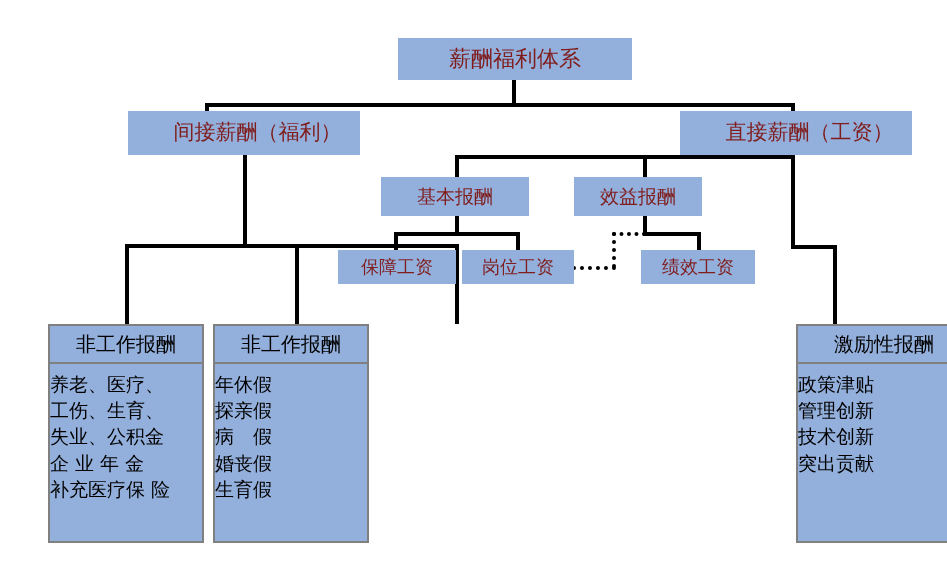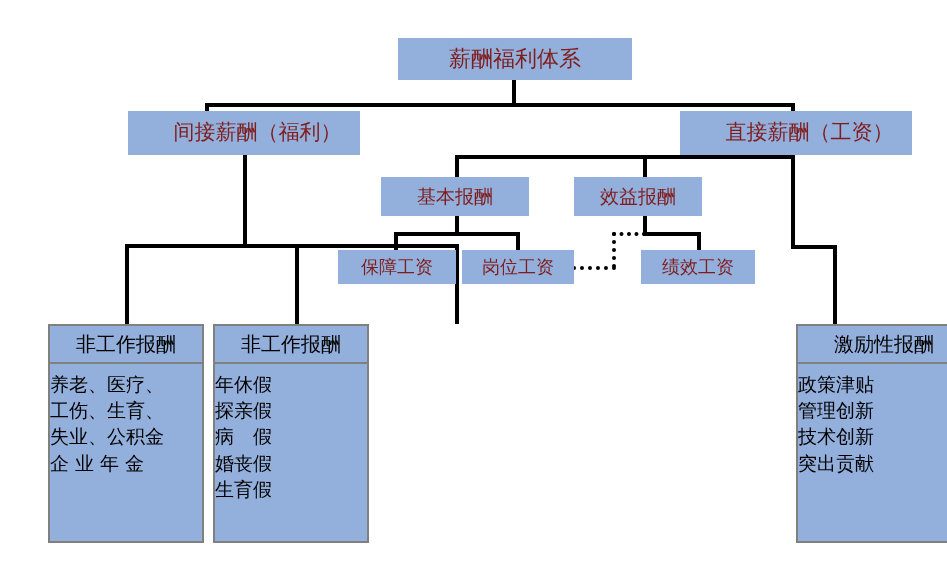--- a/index.html
+++ b/index.html
@@ -145,20 +145,21 @@
 
   <div class="node lv4" style="left:641px; top:250px; width:114px; height:34px;">绩效工资</div>
 
   <div class="panel" style="left:48px; top:324px; width:156px; height:219px;">
     <div class="panel-head">非工作报酬</div>
     <div class="panel-body">
       <div class="panel-item">养老、医疗、</div>
       <div class="panel-item">工伤、生育、</div>
       <div class="panel-item">失业、公积金</div>
       <div class="panel-item">企 业 年 金</div>
+      <div class="panel-item">补充医疗保 险</div>
     </div>
   </div>
 
   <div class="panel" style="left:213px; top:324px; width:156px; height:219px;">
     <div class="panel-head">非工作报酬</div>
     <div class="panel-body">
       <div class="panel-item">年休假</div>
       <div class="panel-item">探亲假</div>
       <div class="panel-item">病　假</div>
       <div class="panel-item">婚丧假</div>

